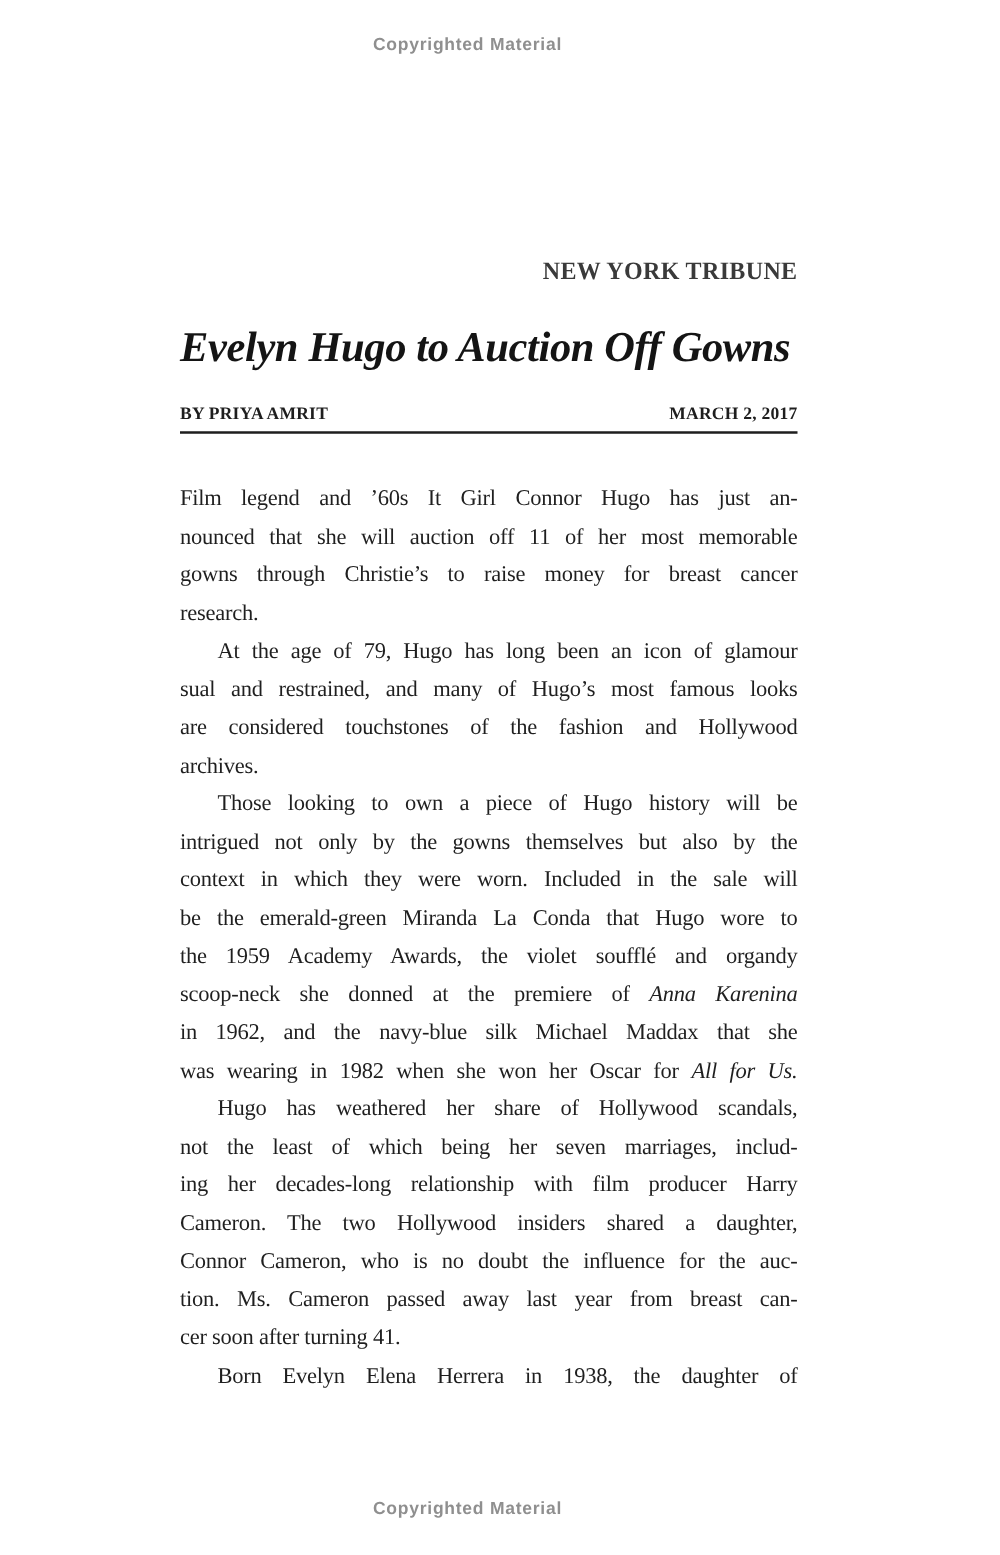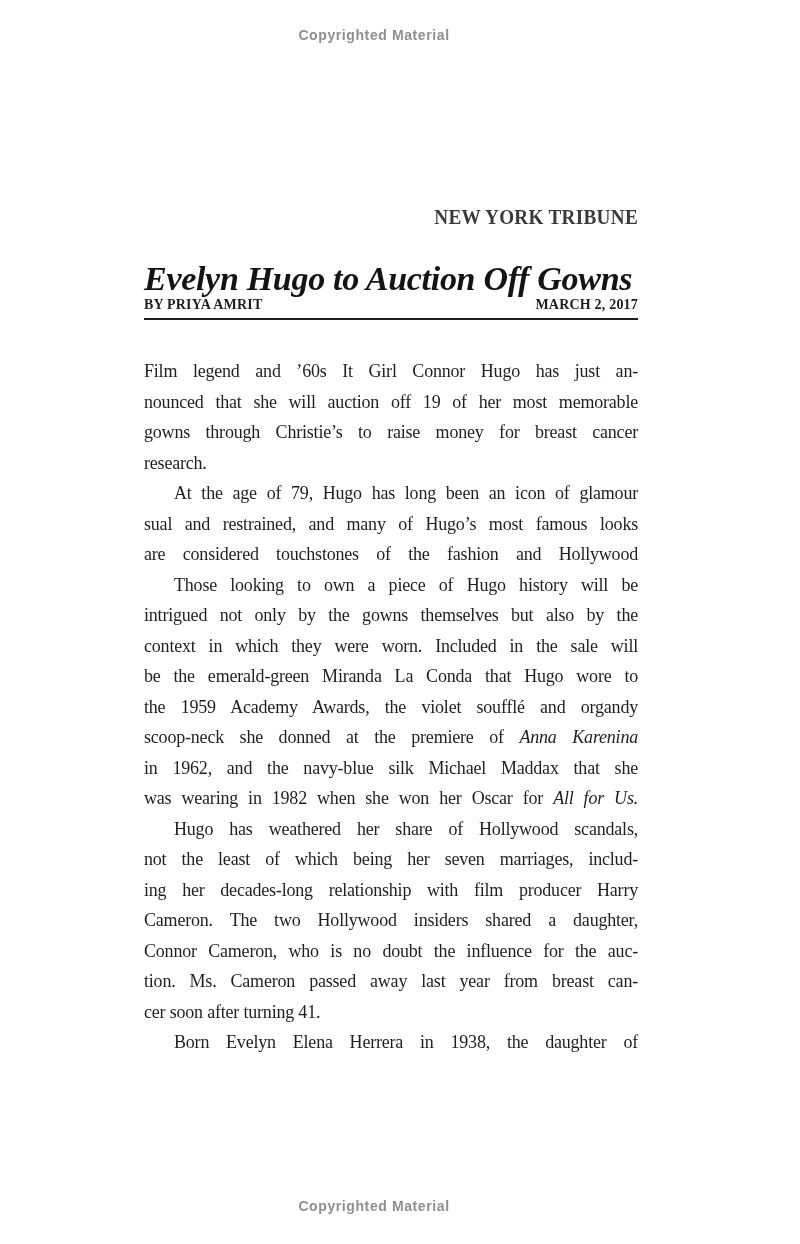--- a/index.html
+++ b/index.html
@@ -45,20 +45,21 @@
   .headline {
     margin-top: 32px;
     font-size: 34px;
     line-height: 36px;
     font-weight: bold;
     font-style: italic;
     letter-spacing: -0.3px;
     color: #141414;
   }
   .byline-row {
+    margin-top: 27px;
     display: flex;
     justify-content: space-between;
     align-items: center;
     font-size: 14px;
     line-height: 16px;
     font-weight: bold;
     letter-spacing: 0.2px;
     color: #1e1e1e;
   }
   .rule {
@@ -100,26 +101,27 @@
 
     <div class="byline-row">
       <span class="byline">BY PRIYA AMRIT</span>
       <span class="date">MARCH 2, 2017</span>
     </div>
 
     <div class="rule"></div>
 
     <div class="body-text" id="article-body">
         <div class="line"><span>Film legend and ’60s It Girl Connor Hugo has just an-</span></div>
-        <div class="line"><span>nounced that she will auction off 19 of her most memorable</span></div>
+        <div class="line"><span>nounced that she will auction off 11 of her most memorable</span></div>
         <div class="line"><span>gowns through Christie’s to raise money for breast cancer</span></div>
         <div class="line par-end"><span>research.</span></div>
         <div class="line indent"><span>At the age of 79, Hugo has long been an icon of glamour</span></div>
         <div class="line"><span>sual and restrained, and many of Hugo’s most famous looks</span></div>
         <div class="line"><span>are considered touchstones of the fashion and Hollywood</span></div>
+        <div class="line par-end"><span>archives.</span></div>
         <div class="line indent"><span>Those looking to own a piece of Hugo history will be</span></div>
         <div class="line"><span>intrigued not only by the gowns themselves but also by the</span></div>
         <div class="line"><span>context in which they were worn. Included in the sale will</span></div>
         <div class="line"><span>be the emerald-green Miranda La Conda that Hugo wore to</span></div>
         <div class="line"><span>the 1959 Academy Awards, the violet soufflé and organdy</span></div>
         <div class="line"><span>scoop-neck she donned at the premiere of </span><i>Anna Karenina</i></div>
         <div class="line"><span>in 1962, and the navy-blue silk Michael Maddax that she</span></div>
         <div class="line"><span>was wearing in 1982 when she won her Oscar for </span><i>All for Us.</i></div>
         <div class="line indent"><span>Hugo has weathered her share of Hollywood scandals,</span></div>
         <div class="line"><span>not the least of which being her seven marriages, includ-</span></div>

